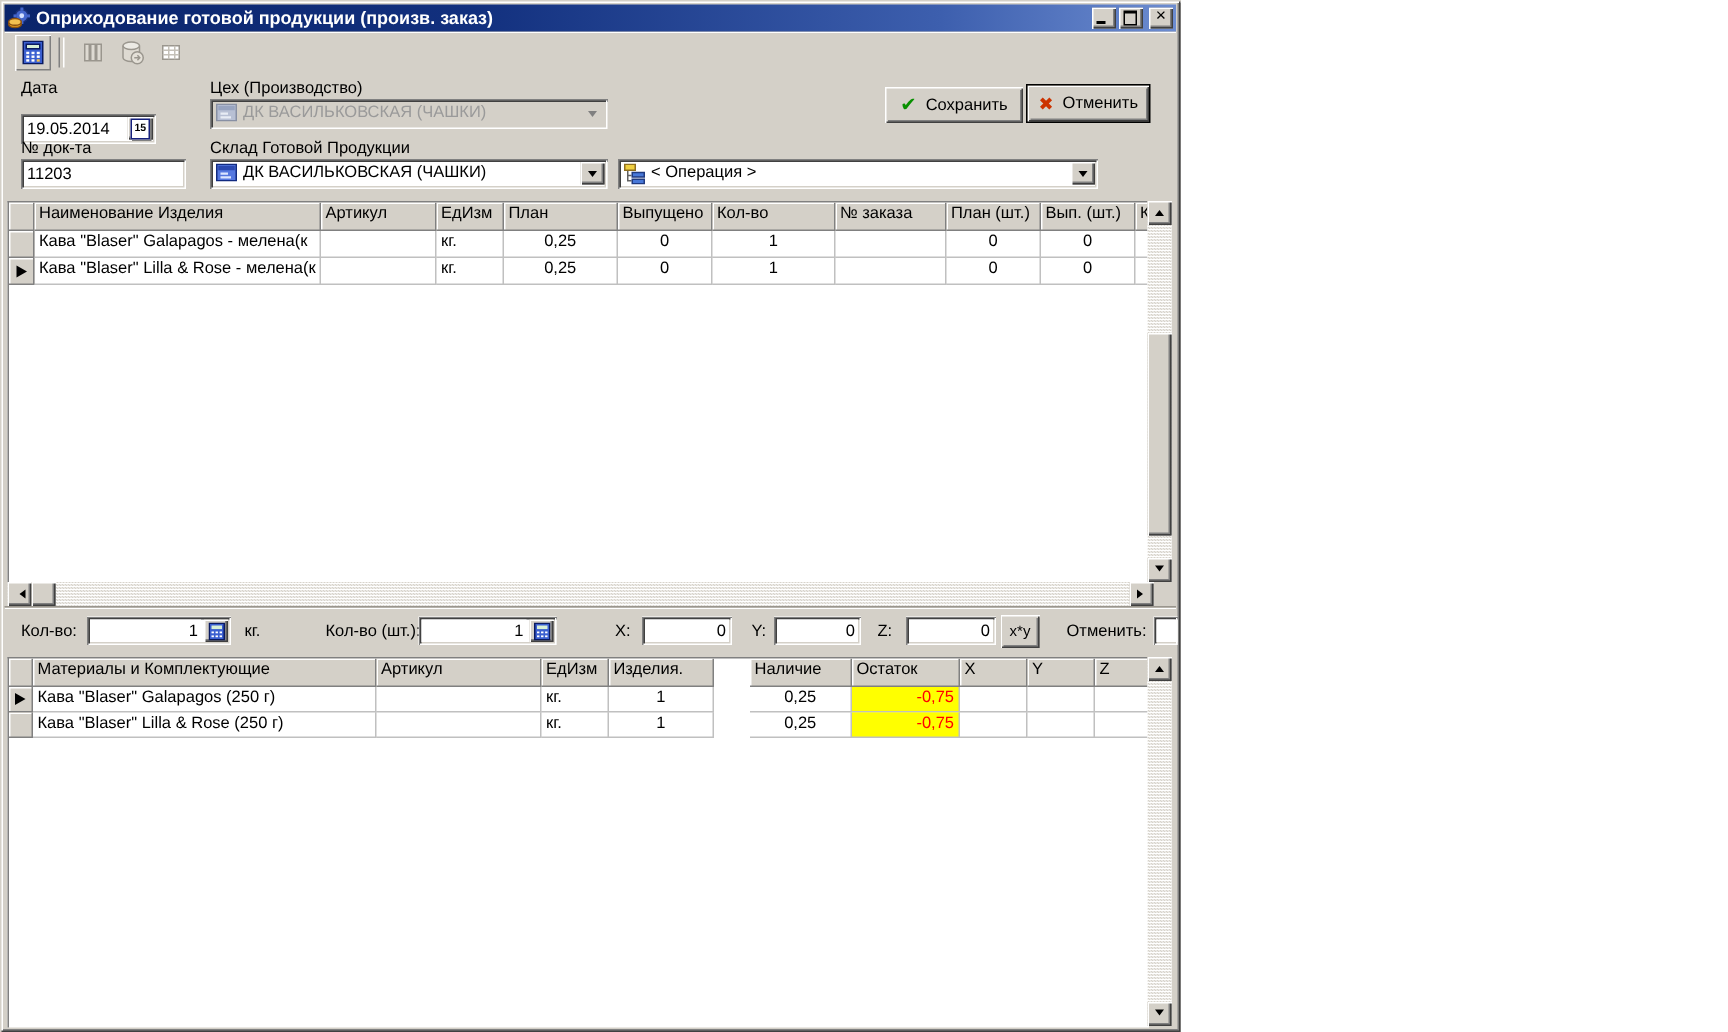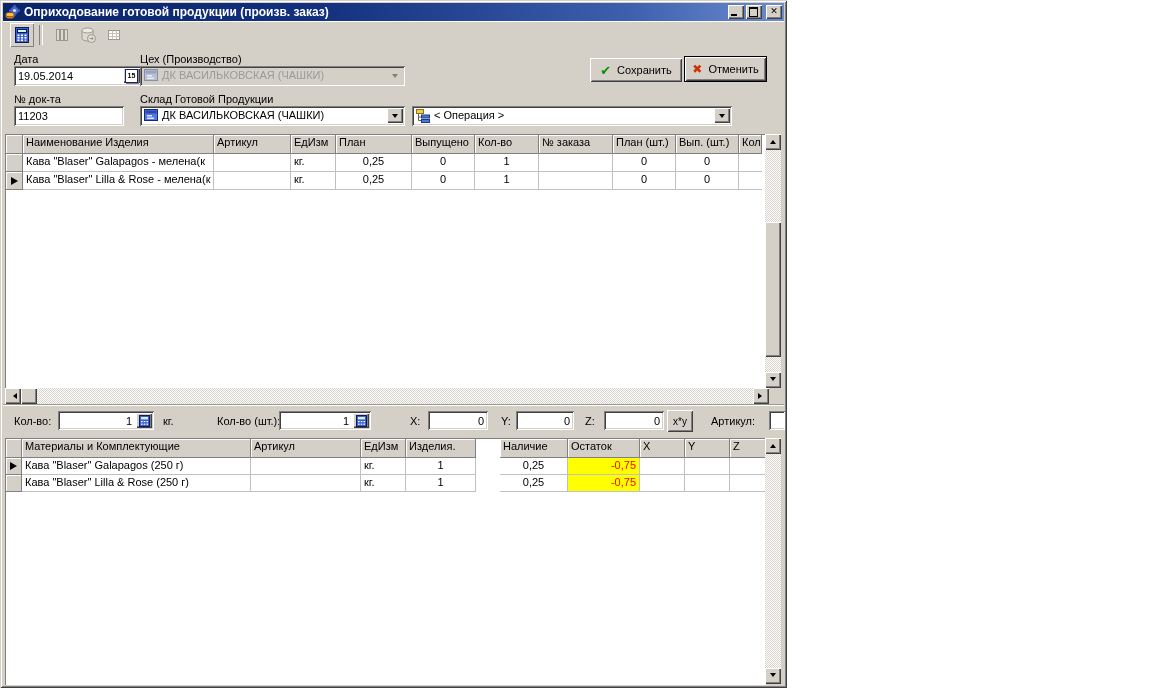--- a/index.html
+++ b/index.html
@@ -88,21 +88,21 @@
   .gc.h, .gc.sel{
     background:#d4d0c8;border-right:1px solid #808080;border-bottom:1px solid #808080;
     box-shadow:inset 1px 1px 0 #ffffff;
   }
   .gc.sel{display:flex;align-items:center;justify-content:center;padding:0;}
   .gc.num{text-align:center;}
   .gc.warn{background:#ffff00;color:#ff0000;text-align:right;}
   .row-marker{width:0;height:0;border:4px solid transparent;border-left:7px solid #000;margin-left:4px;}
   
   .c0{width:17px;} .c1{width:191px;} .c2{width:77px;} .c3{width:45px;} .c4{width:76px;}
-  .c5{width:63px;} .c6{width:64px;} .c7{width:74px;} .c8{width:63px;} .c9{width:63px;} .c10{width:23px;border-right:0;}
+  .c5{width:63px;} .c6{width:82px;} .c7{width:74px;} .c8{width:63px;} .c9{width:63px;} .c10{width:23px;border-right:0;}
   
   .m0{width:16px;} .m1{width:229px;} .m2{width:110px;} .m3{width:45px;} .m4{width:70px;}
   .m5{width:68px;margin-left:24px;} .m6{width:72px;} .m7{width:45px;} .m8{width:45px;} .m9{width:53px;}
   
   .check{
     background-color:#fff;
     background-image:conic-gradient(#d7d3cb 25%,#ffffff 0 50%,#d7d3cb 0 75%,#ffffff 0);
     background-size:2px 2px;
   }
   .sbtn{
@@ -193,21 +193,21 @@
     </span>
     <span class="toolbtn">
       <svg width="16" height="16" viewBox="0 0 16 16">
         <rect x="2.5" y="3.5" width="11" height="9" fill="#fff" stroke="#9a968e"></rect>
         <path d="M2.5 6.5 h11 M2.5 9.5 h11 M6.5 3.5 v9 M10.5 3.5 v9" stroke="#c4c0b8"></path>
       </svg>
     </span>
   </div>
 
   <div class="lbl" style="left:14px;top:53px;">Дата</div>
-  <div class="field sunken" style="left:14px;top:66px;width:128px;height:20px;">
+  <div class="field sunken" style="left:14px;top:76px;width:90px;height:20px;">
     <input style="width: 82px;" value="19.05.2014">
     <span class="drop" style="width:17px;">
       <span class="cal15">15</span>
     </span>
   </div>
 
   <div class="lbl" style="left:14px;top:93px;">№ док-та</div>
   <div class="field sunken" style="left:14px;top:106px;width:110px;height:20px;">
     <input style="width: 102px;" value="11203">
   </div>
@@ -376,21 +376,21 @@
     </span>
     <span class="lbl" style="left:498px;top:10px;">Y:</span>
     <span class="pin" style="left:513px;top:6px;width:58px;">
       <input style="width: 50px;" value="0">
     </span>
     <span class="lbl" style="left:582px;top:10px;">Z:</span>
     <span class="pin" style="left:601px;top:6px;width:60px;">
       <input style="width: 52px;" value="0">
     </span>
     <span class="pushbtn" id="btn-power">x*y</span>
-    <span class="lbl" style="left:708px;top:10px;">Артикул:</span>
+    <span class="lbl" style="left:708px;top:10px;">Отменить:</span>
     <span class="pin" style="left:766px;top:6px;width:16px;">
       <input style="width: 10px;" value="">
     </span>
   </div>
 
   <div class="gridbox" style="left:5px;top:438px;width:760px;height:246px;">
     <div class="grow head">
       <div class="gc sel m0"></div>
       <div class="gc h m1">Материалы и Комплектующие</div>
       <div class="gc h m2">Артикул</div>

